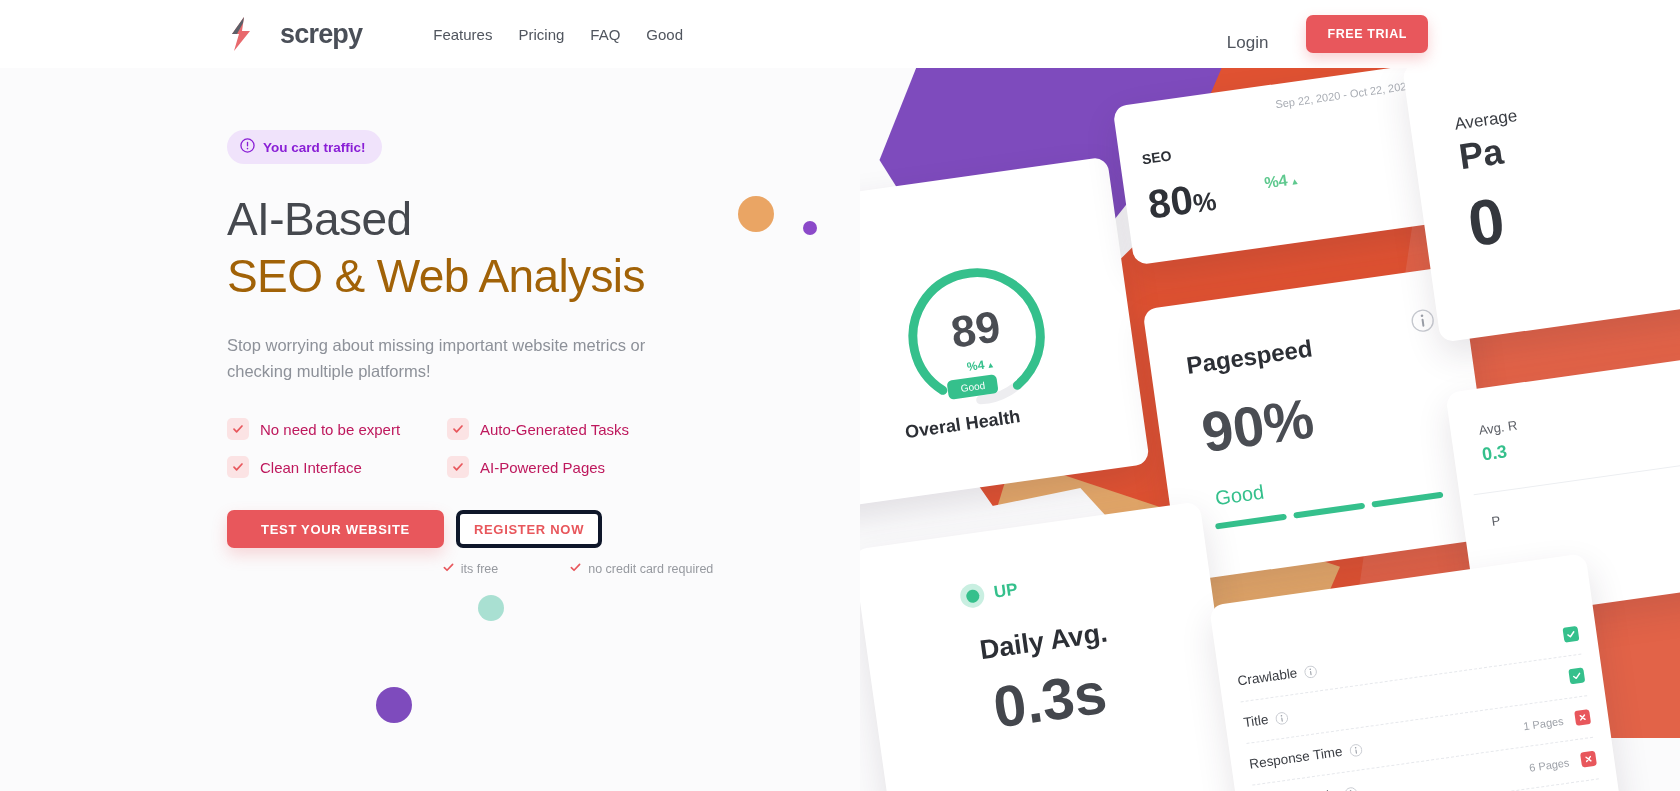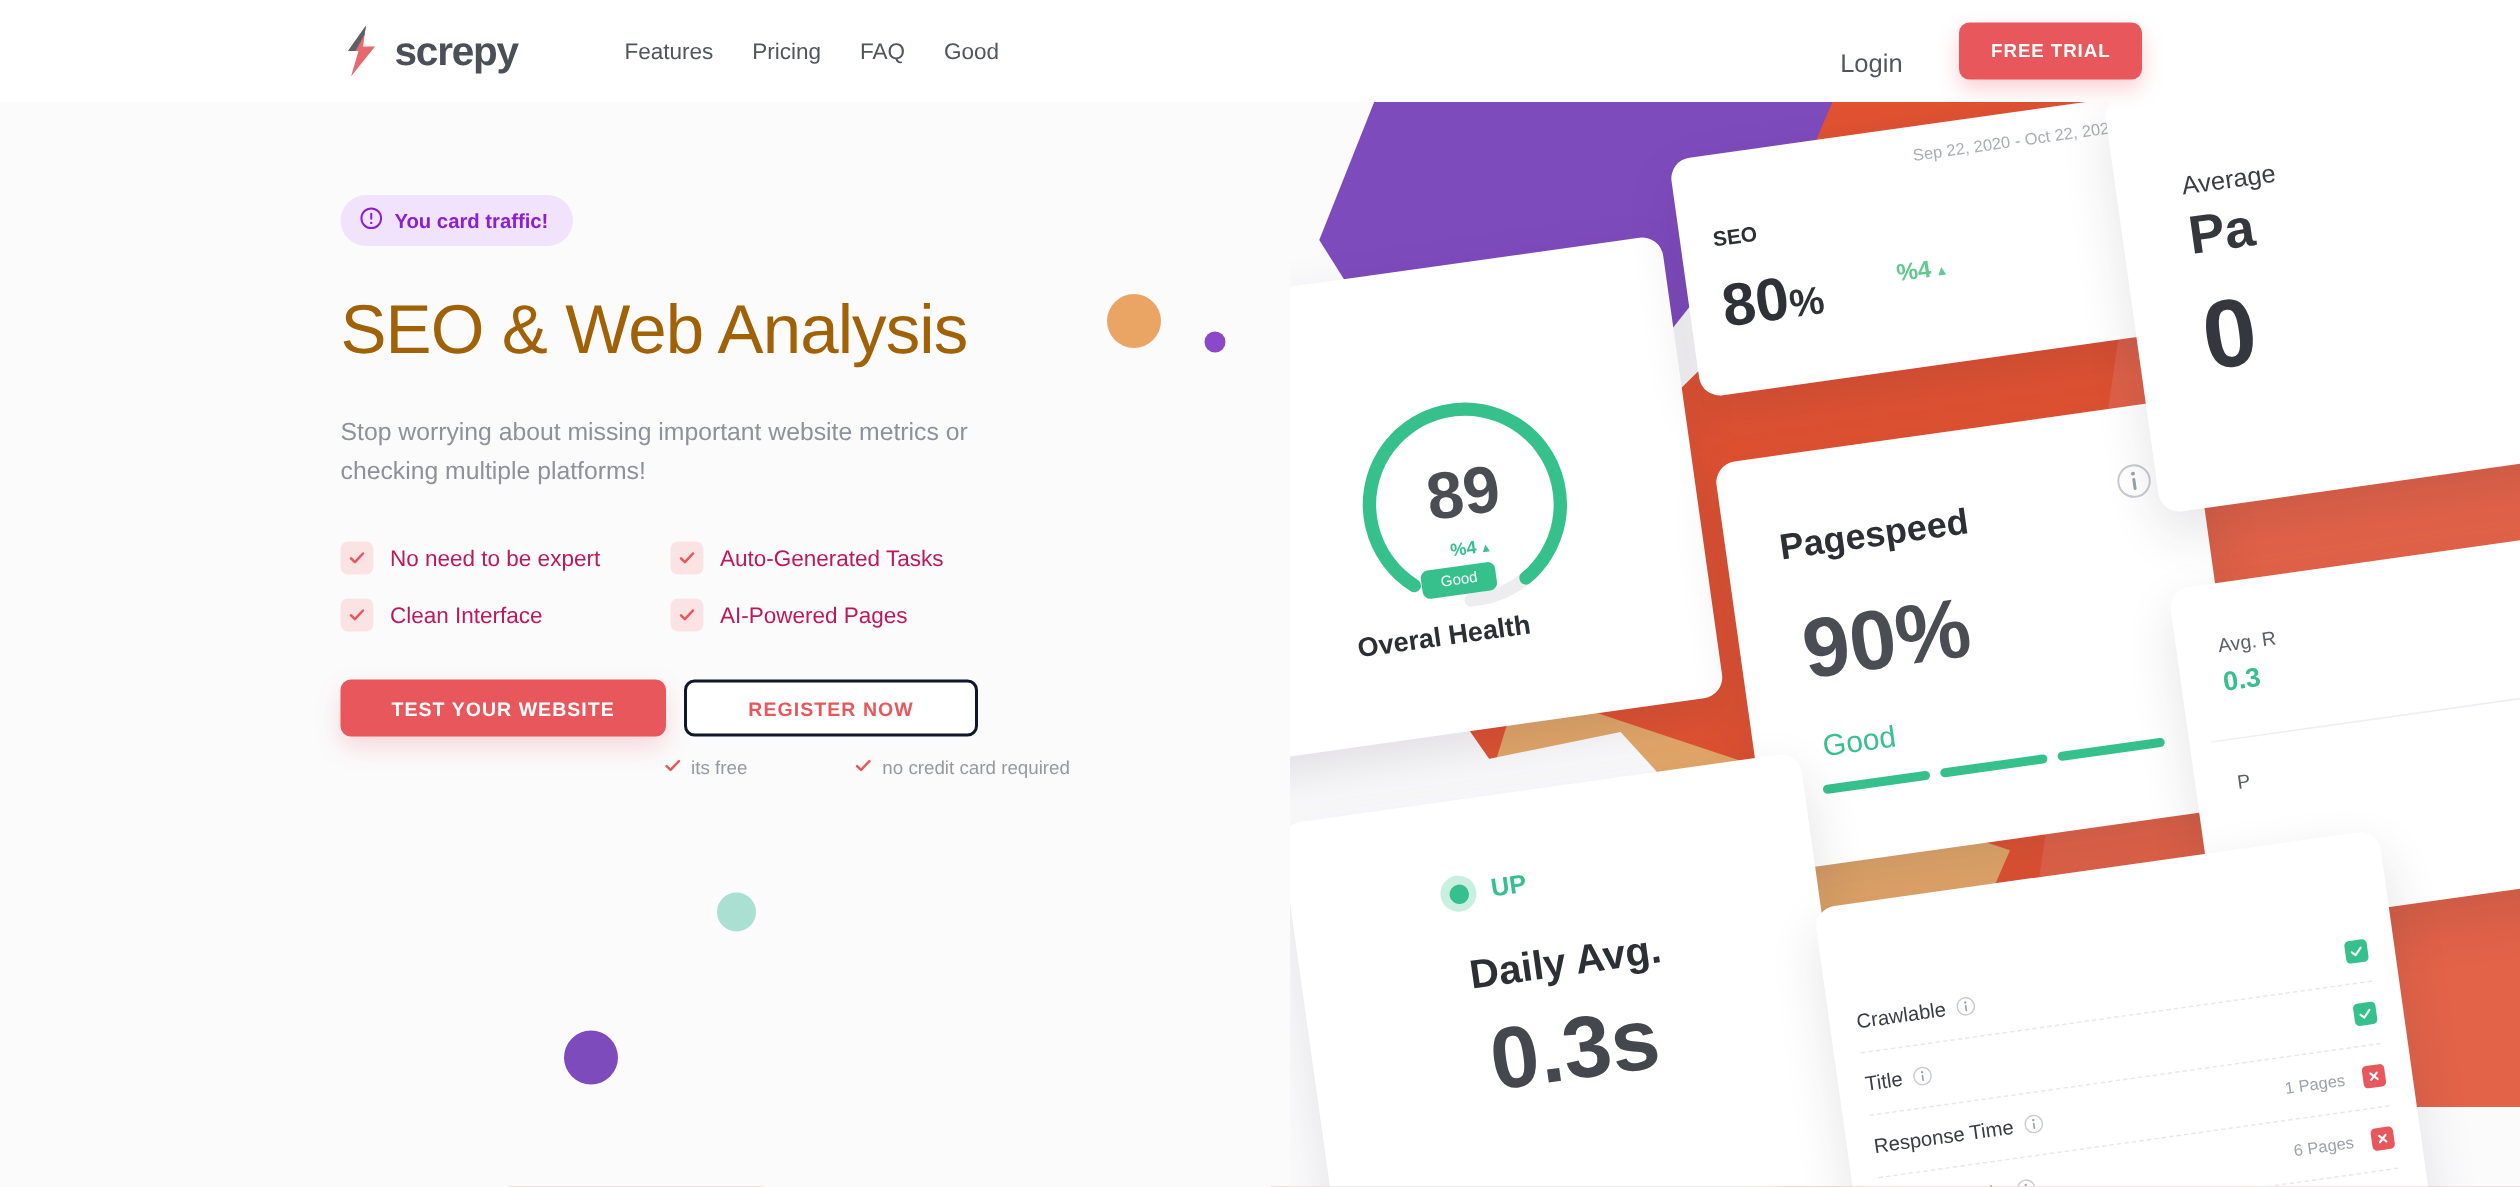--- a/index.html
+++ b/index.html
@@ -15,21 +15,21 @@
 
   
   .navbar {
     position: absolute; top: 0; left: 0;
     width: 1680px; height: 68px;
     background: #ffffff;
     display: flex; align-items: center;
     z-index: 40;
   }
   .nav-left { display: flex; align-items: center; margin-left: 228px; }
-  .logo { display: flex; align-items: center; gap: 9px; cursor: pointer; }
+  .logo { display: flex; align-items: center; gap: 26px; cursor: pointer; }
   .logo-mark { width: 26px; height: 34px; display:block; }
   .logo-text {
     font-size: 27px; font-weight: 700; color: #4a4f58;
     letter-spacing: -0.8px;
   }
   .nav-links { display: flex; align-items: center; gap: 26px; margin-left: 71px; }
   .nav-link {
     font-size: 15px; color: #50555e; cursor: pointer; white-space: nowrap;
   }
   .nav-right {
@@ -80,23 +80,23 @@
   .feature-label { font-size: 15px; color: #be185d; }
 
   .cta-row { margin-top: 32px; display: flex; gap: 12px; }
   .btn-primary {
     background: #e8575c; color: #fff; border: 2px solid #e8575c;
     font-size: 13px; font-weight: 700; letter-spacing: 0.7px;
     padding: 0 32px; height: 38px; border-radius: 7px; cursor: pointer;
     box-shadow: 0 7px 16px rgba(232,87,92,0.22);
   }
   .btn-outline {
-    background: #fff; color: #e8575c; border: 2px solid #0f172a;
+    background: #fff; color: #e8575c; border: 4px solid #0f172a;
     font-size: 13px; font-weight: 700; letter-spacing: 0.7px;
-    padding: 0 41px; height: 38px; border-radius: 7px; cursor: pointer;
+    padding: 0 14px; height: 38px; border-radius: 7px; cursor: pointer;
   }
   .notes { margin-top: 14px; display: flex; justify-content: center; }
   .note { display: flex; align-items: center; gap: 7px; font-size: 12.5px; color: #96999f; }
   .note:first-child { margin-left: 62px; }
   .note:last-child { margin-left: 72px; }
   .note svg { width: 11px; height: 11px; }
 
   
   .dot { position: absolute; border-radius: 50%; z-index: 25; }
   .dot-orange { width: 36px; height: 36px; background: #eaa564; left: 738px; top: 196px; }
@@ -298,20 +298,21 @@
         <svg class="pill-icon" viewBox="0 0 16 16">
           <circle cx="8" cy="8" r="7" fill="none" stroke="#8a1fd6" stroke-width="1.4"></circle>
           <rect x="7.3" y="4" width="1.4" height="5" rx="0.7" fill="#8a1fd6"></rect>
           <circle cx="8" cy="11.3" r="0.85" fill="#8a1fd6"></circle>
         </svg>
       </span>
       <span>You card traffic!</span>
     </div>
 
     <h1 class="hero-title">
+      <span>AI-Based</span>
       <span class="accent">SEO &amp; Web Analysis</span>
     </h1>
 
     <p class="hero-sub">Stop worrying about missing important website metrics or checking multiple platforms!</p>
 
     <div class="features">
       <div class="feature">
         <span class="feature-check">
           <svg viewBox="0 0 12 12">
               <path d="M2 6.2 L4.6 8.8 L10 3" fill="none" stroke="#e8575c" stroke-width="1.7" stroke-linecap="round" stroke-linejoin="round"></path>

